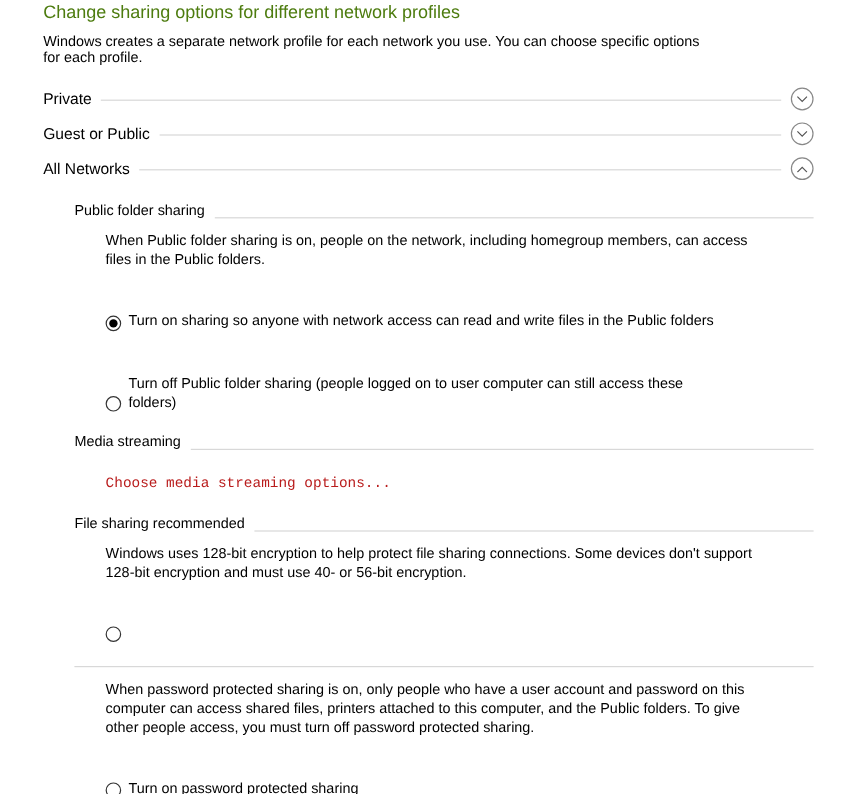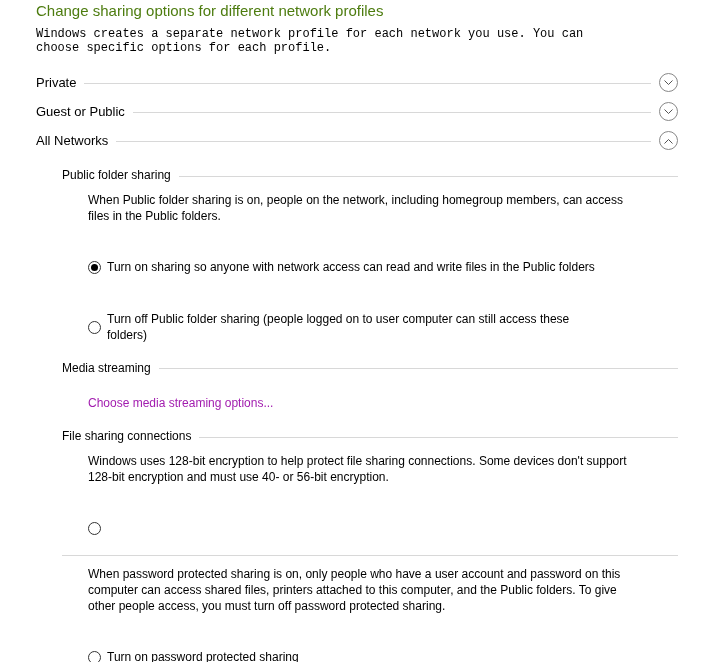--- a/index.html
+++ b/index.html
@@ -16,21 +16,20 @@
     color: #4d7c0f;
     font-size: 15px;
     font-weight: 400;
     margin: 0 0 8px 0;
     padding-top: 2px;
   }
   .page-desc {
     font-size: 12px;
     margin: 0 0 18px 0;
     max-width: 560px;
-    font-family: Liberation Mono, monospace;
   }
   .profile-row {
     display: flex;
     align-items: center;
     margin-bottom: 10px;
     cursor: pointer;
   }
   .profile-label {
     font-size: 13px;
     white-space: nowrap;
@@ -50,21 +49,21 @@
     display: flex;
     align-items: center;
     justify-content: center;
     margin-left: 8px;
     background: #fff;
   }
   .chev-btn svg { display: block; }
   .section {
     margin: 18px 0 8px 26px;
     display: flex;
-    align-items: center;
+    align-items: flex-end;
   }
   .section-label {
     font-size: 12px;
     white-space: nowrap;
     padding-right: 8px;
   }
   .section-rule {
     flex: 1;
     border-top: 1px solid #d8d8d8;
     height: 0;
@@ -74,21 +73,21 @@
     margin: 10px 0 0 52px;
     max-width: 540px;
     font-size: 12px;
     line-height: 1.35;
   }
   .radio-group {
     margin: 12px 0 0 0;
   }
   .radio-row {
     display: flex;
-    align-items: center;
+    align-items: flex-end;
     margin-bottom: 4px;
     margin-top: 35px;
   }
   .radio {
     width: 13px;
     height: 13px;
     border: 1px solid #333;
     border-radius: 50%;
     margin: 1px 6px 0 0;
     flex: none;
@@ -101,25 +100,26 @@
     left: 2px; top: 2px;
     width: 7px; height: 7px;
     background: #000;
     border-radius: 50%;
   }
   .radio-label {
     font-size: 12px;
     max-width: 490px;
   }
   .link {
-    color: #a21caf;
+    color: #b91c1c;
     font-size: 12px;
     margin-top: 10px;
     display: inline-block;
     cursor: pointer;
+    font-family: Liberation Mono, monospace;
   }
 </style>
 </head>
 <body>
 
 <h1 class="page-title">Change sharing options for different network profiles</h1>
 <p class="page-desc">Windows creates a separate network profile for each network you use. You can choose specific options for each profile.</p>
 
 <div class="profile-row">
   <span class="profile-label">Private</span>
@@ -171,21 +171,21 @@
 
 <div class="section">
   <span class="section-label">Media streaming</span>
   <div class="section-rule"></div>
 </div>
 <div class="section-body">
   <span class="link">Choose media streaming options...</span>
 </div>
 
 <div class="section">
-  <span class="section-label">File sharing connections</span>
+  <span class="section-label">File sharing recommended</span>
   <div class="section-rule"></div>
 </div>
 <div class="section-body">
   <div>Windows uses 128-bit encryption to help protect file sharing connections. Some devices don't support 128-bit encryption and must use 40- or 56-bit encryption.</div>
   <div class="radio-group">
     <div class="radio-row">
       <div class="radio"></div>
     </div>
   </div>
 </div>

